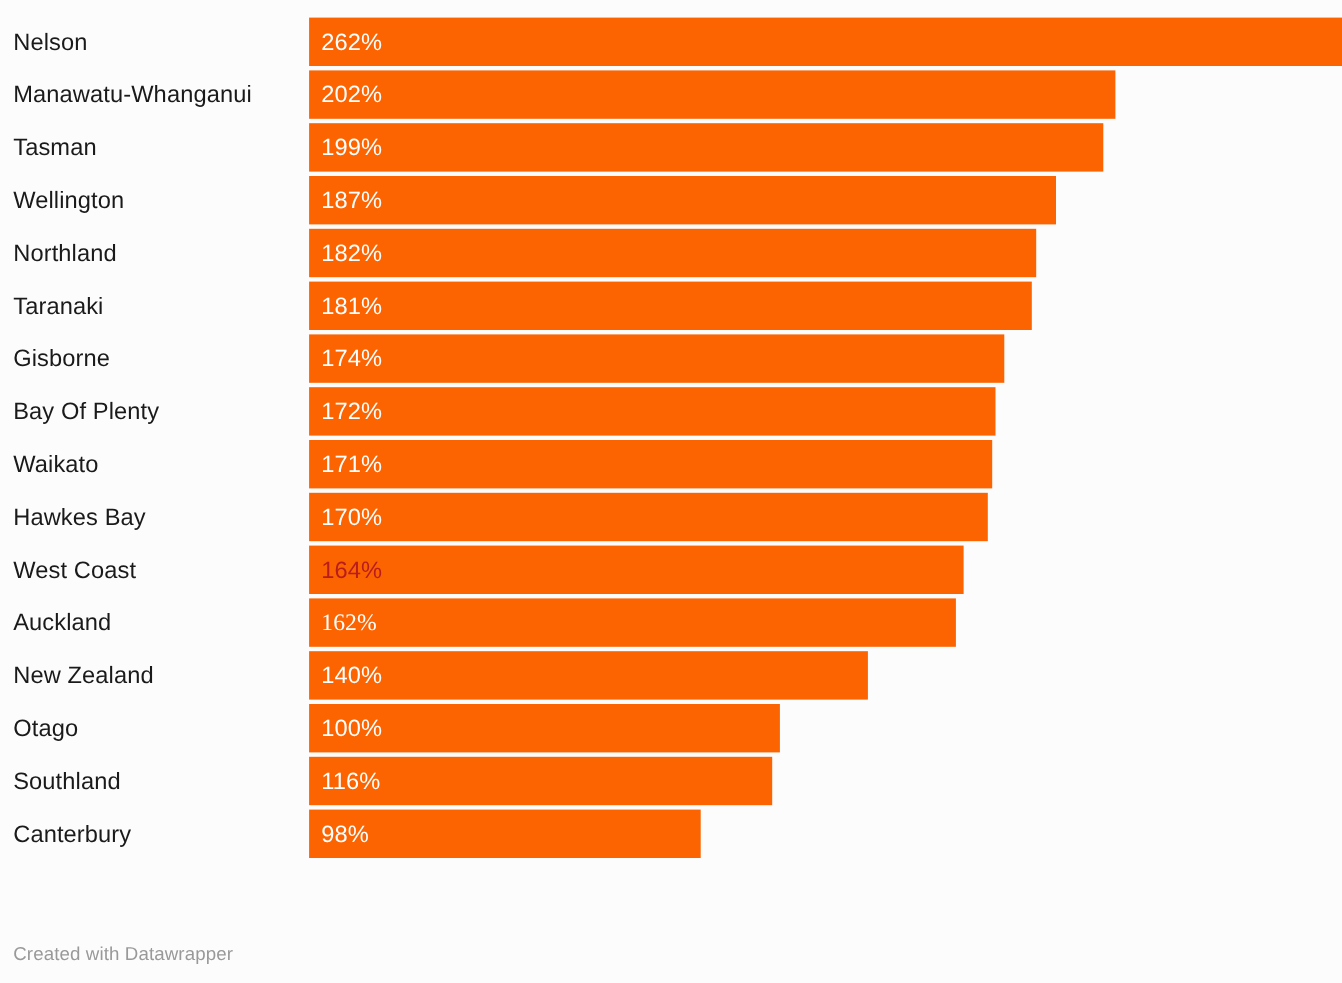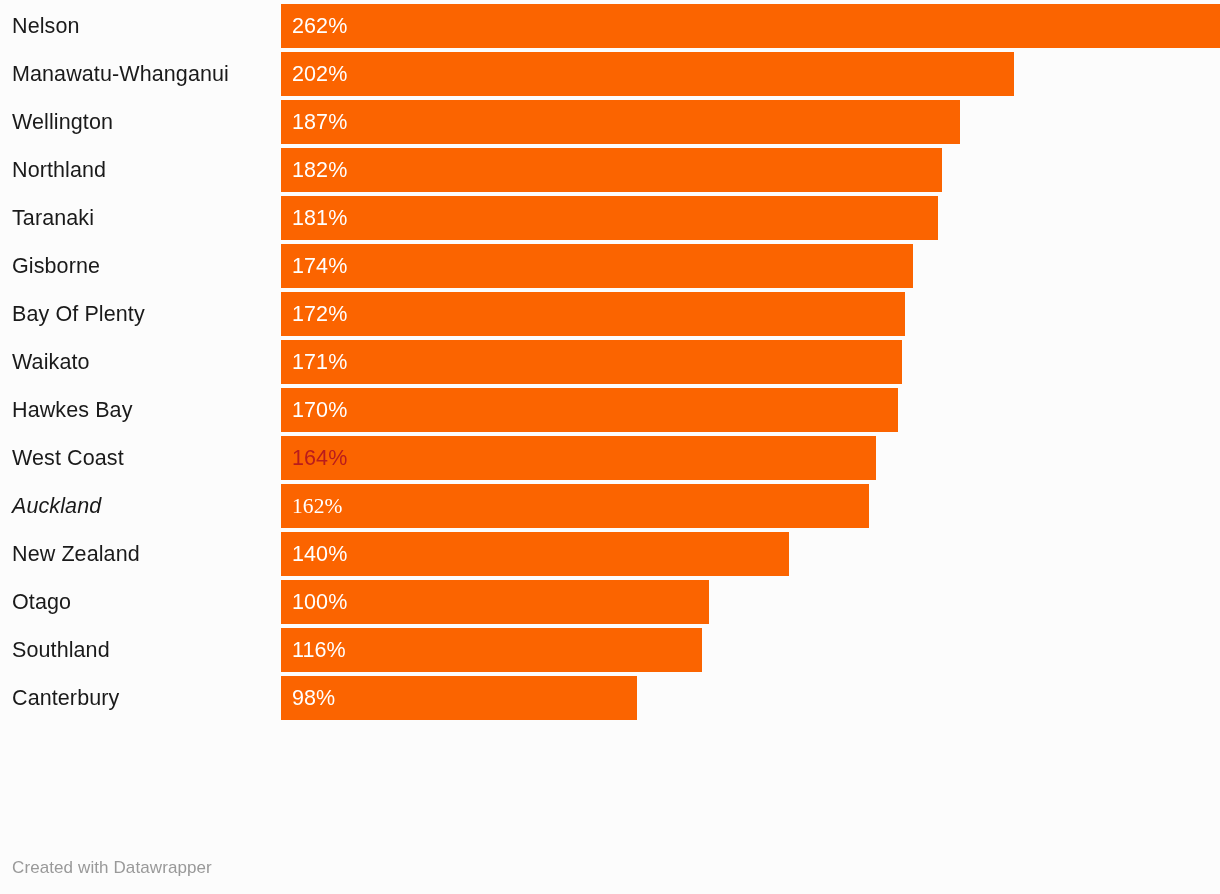--- a/index.html
+++ b/index.html
@@ -15,21 +15,21 @@
   }
   #chart-root {
     position: relative;
     width: 1220px;
     height: 894px;
     background: #fcfcfc;
   }
   #bars-area {
     position: absolute;
     left: 0;
-    top: 4px;
+    top: 16px;
     width: 998px;
     height: 828px;
   }
   .bar-row {
     position: relative;
     height: 48px;
     width: 1220px;
   }
   .row-label {
     position: absolute;
@@ -90,20 +90,27 @@
         </div>
       </div>
       <div class="bar-row">
         <div class="row-label" style="color: rgb(26, 26, 26);">Manawatu-Whanganui</div>
         <div class="bar-track">
           <div class="bar-fill" style="width: 733.214px; background: rgb(251, 100, 0);"></div>
           <div class="bar-value" style="color: rgb(255, 255, 255);">202%</div>
         </div>
       </div>
       <div class="bar-row">
+        <div class="row-label" style="color: rgb(26, 26, 26);">Tasman</div>
+        <div class="bar-track">
+          <div class="bar-fill" style="width: 722.324px; background: rgb(251, 100, 0);"></div>
+          <div class="bar-value" style="color: rgb(255, 255, 255);">199%</div>
+        </div>
+      </div>
+      <div class="bar-row">
         <div class="row-label" style="color: rgb(26, 26, 26);">Wellington</div>
         <div class="bar-track">
           <div class="bar-fill" style="width: 678.767px; background: rgb(251, 100, 0);"></div>
           <div class="bar-value" style="color: rgb(255, 255, 255);">187%</div>
         </div>
       </div>
       <div class="bar-row">
         <div class="row-label" style="color: rgb(26, 26, 26);">Northland</div>
         <div class="bar-track">
           <div class="bar-fill" style="width: 660.618px; background: rgb(251, 100, 0);"></div>
@@ -146,21 +153,21 @@
         </div>
       </div>
       <div class="bar-row">
         <div class="row-label" style="color: rgb(26, 26, 26);">West Coast</div>
         <div class="bar-track">
           <div class="bar-fill" style="width: 595.282px; background: rgb(251, 100, 0);"></div>
           <div class="bar-value" style="color: #b91c1c;">164%</div>
         </div>
       </div>
       <div class="bar-row">
-        <div class="row-label" style="color: rgb(26, 26, 26); font-style: italic;">Auckland</div>
+        <div class="row-label" style="color: rgb(26, 26, 26);">Auckland</div>
         <div class="bar-track">
           <div class="bar-fill" style="width: 588.023px; background: rgb(251, 100, 0);"></div>
           <div class="bar-value" style="color: rgb(255, 255, 255); font-family: Liberation Serif, serif;">162%</div>
         </div>
       </div>
       <div class="bar-row">
         <div class="row-label" style="color: rgb(26, 26, 26);">New Zealand</div>
         <div class="bar-track">
           <div class="bar-fill" style="width: 508.168px; background: rgb(251, 100, 0);"></div>
           <div class="bar-value" style="color: rgb(255, 255, 255);">140%</div>

